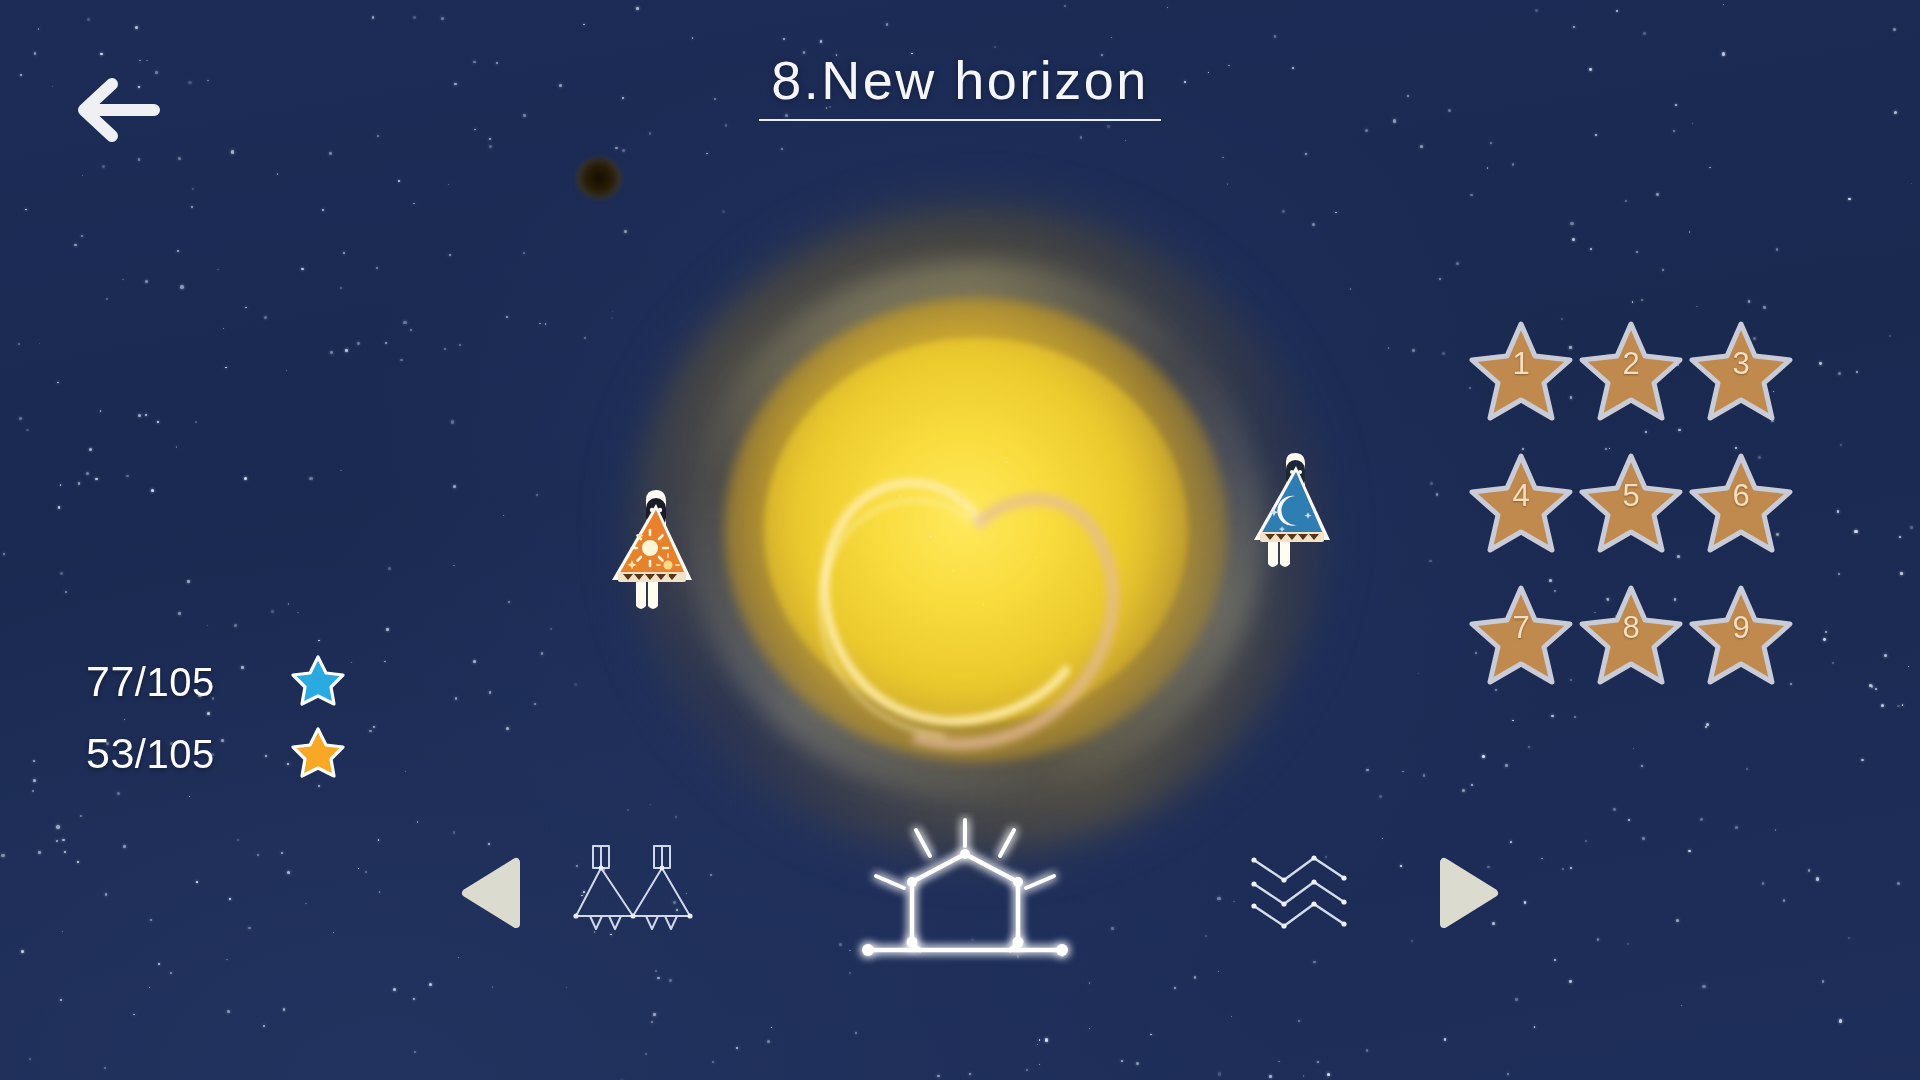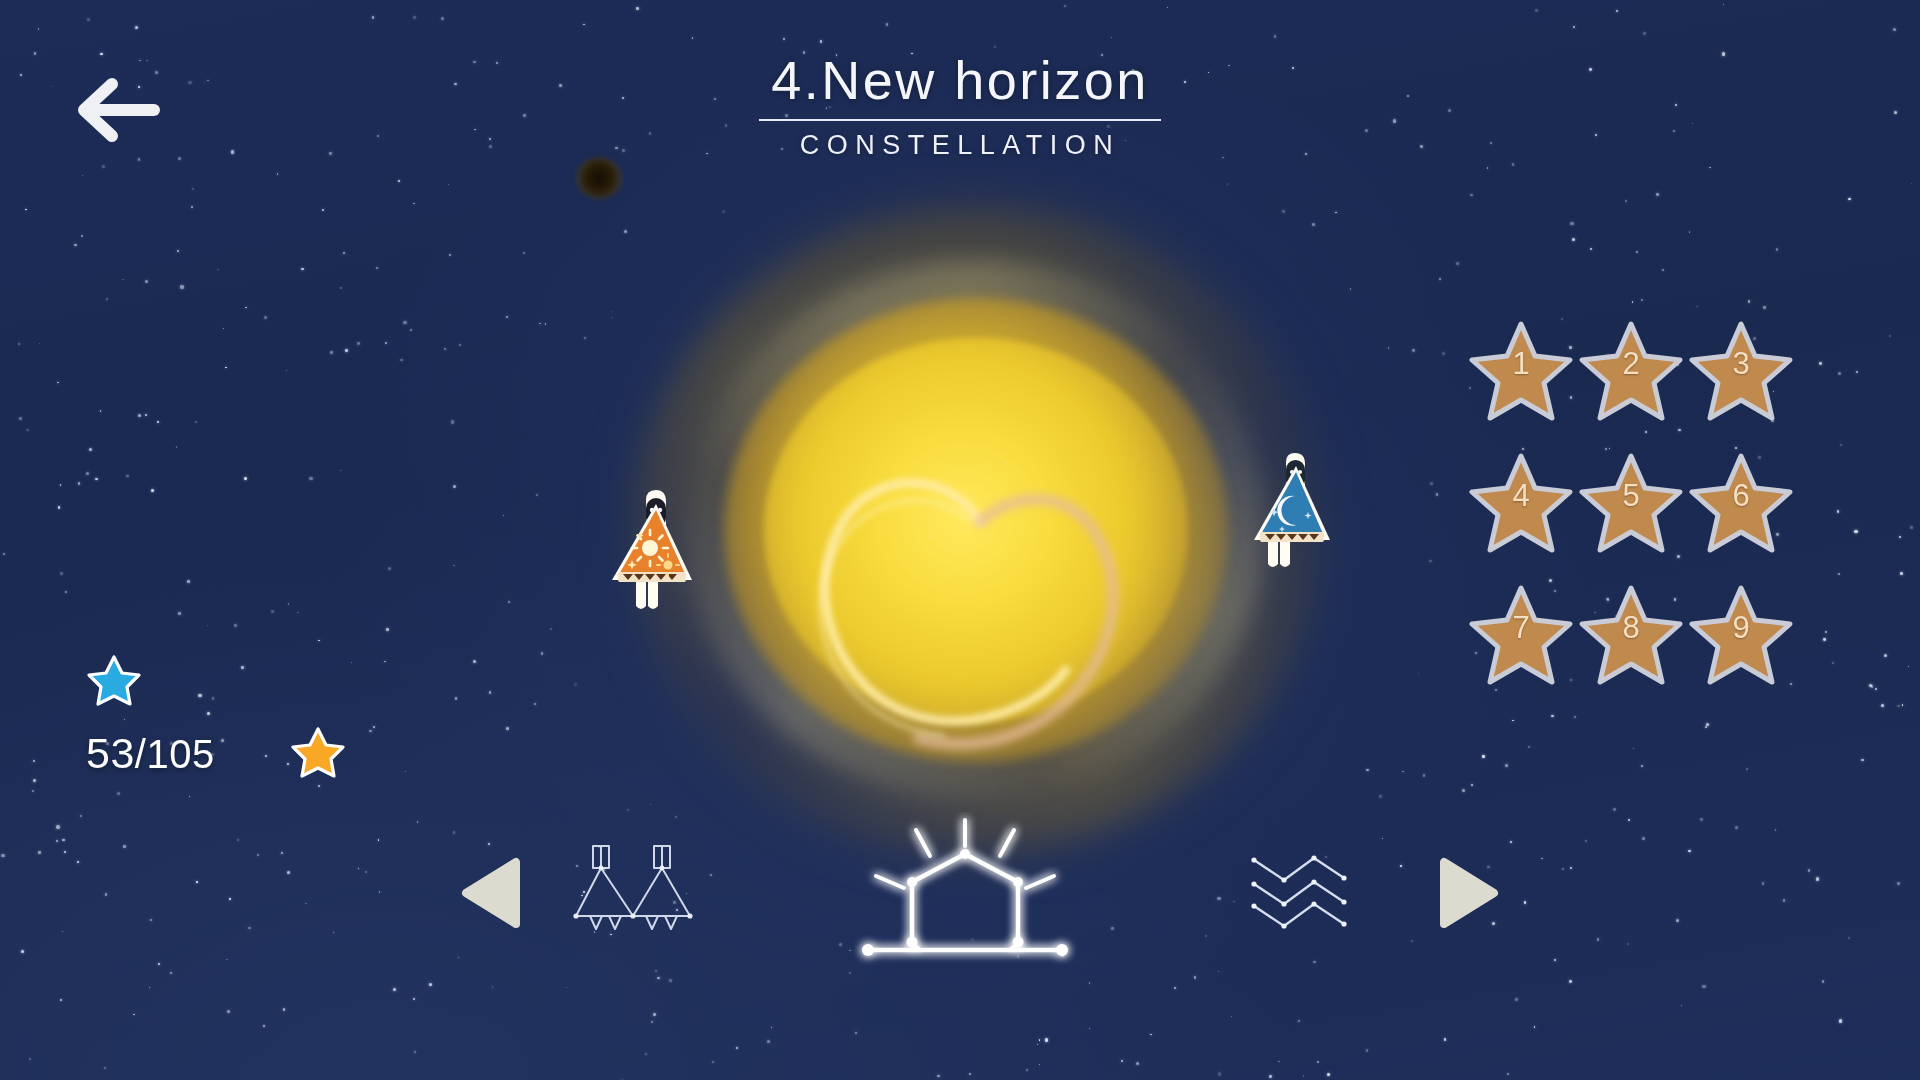--- a/index.html
+++ b/index.html
@@ -693,22 +693,21 @@
   <div id="back-btn">
     <svg viewBox="0 0 92 76">
       <g fill="none" stroke="#eef0f4" stroke-width="12" stroke-linecap="round" stroke-linejoin="round">
         <path d="M86 38 H20"></path>
         <path d="M44 12 L16 38 L44 64"></path>
       </g>
     </svg>
   </div>
 
   <div id="title-block">
-    <div id="title-main">4.New horizon</div>
-    <div id="title-sub">CONSTELLATION</div>
+    <div id="title-main">8.New horizon</div>
   </div>
 
   <div class="character" id="char-sun">
     <svg viewBox="0 0 100 130">
       <g>
         <path d="M50 96 L40 96 L40 120 Q45 126 50 120 Z" fill="#fffdf2"></path>
         <path d="M62 96 L52 96 L52 120 Q57 126 62 120 Z" fill="#fffdf2"></path>
         <path d="M50 14 Q50 4 60 4 Q70 4 70 16 L70 40 L50 40 Z" fill="#fdfbf4"></path>
         <rect x="50" y="12" width="20" height="30" rx="10" fill="#1c1c28"></rect>
         <path d="M60 12 L96 96 L16 96 Z" fill="#fdfbf4" transform="translate(0,0)" opacity="0"></path>
@@ -775,20 +774,23 @@
           <path d="M42 76 l.9 2.2 l2.2 .9 l-2.2 .9 l-.9 2.2 l-.9 -2.2 l-2.2 -.9 l2.2 -.9 Z"></path>
         </g>
         <circle cx="52" cy="22" r="2.1" fill="#f2f2f8"></circle>
         <circle cx="60" cy="22" r="2.1" fill="#f2f2f8"></circle>
       </g>
     </svg>
   </div>
 
   <div id="score-panel">
     <div class="score-row">
+      <div class="score-text">
+        <span>77</span><span class="den">/</span><span class="den">105</span>
+      </div>
       <div class="score-star">
         <svg viewBox="0 0 56 54">
           <path d="M28 3 L36 19 L53 21 L41 33 L44 50 L28 42 L12 50 L15 33 L3 21 L20 19 Z" fill="#29abe2" stroke="#ffffff" stroke-width="3.2" stroke-linejoin="round"></path>
         </svg>
       </div>
     </div>
     <div class="score-row">
       <div class="score-text">
         <span>53</span><span class="den">/</span><span class="den">105</span>
       </div>

